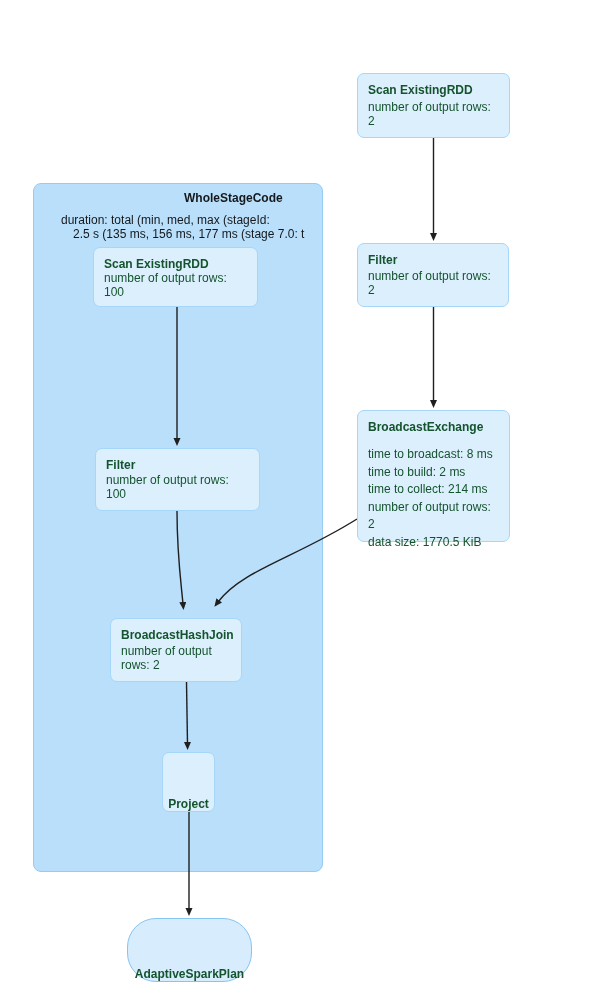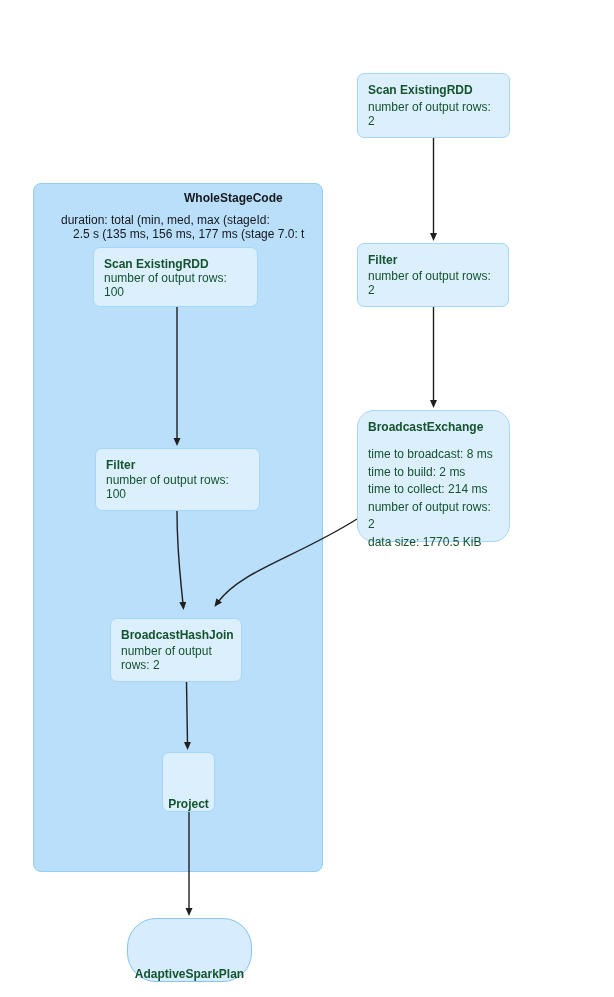--- a/index.html
+++ b/index.html
@@ -109,21 +109,21 @@
   <div class="node node-flex" style="left:93px; top:247px; width:165px; height:60px;">
     <span class="title">Scan ExistingRDD</span>
     <span class="metric">number of output rows: 100</span>
   </div>
 
   <div class="node node-flex" style="left:95px; top:448px; width:165px; height:63px;">
     <span class="title">Filter</span>
     <span class="metric">number of output rows: 100</span>
   </div>
 
-  <div class="node" style="left:357px; top:410px; width:153px; height:132px; padding:9px 10px;border-radius:17px;">
+  <div class="node" style="left:357px; top:410px; width:153px; height:132px; padding:9px 10px;">
     <div class="title" style="margin-bottom:12px;">BroadcastExchange</div>
     <div class="metrics-list">
       <div class="metric">time to broadcast: 8 ms</div>
       <div class="metric">time to build: 2 ms</div>
       <div class="metric">time to collect: 214 ms</div>
       <div class="metric">number of output rows: 2</div>
       <div class="metric">data size: 1770.5 KiB</div>
     </div>
   </div>
 

